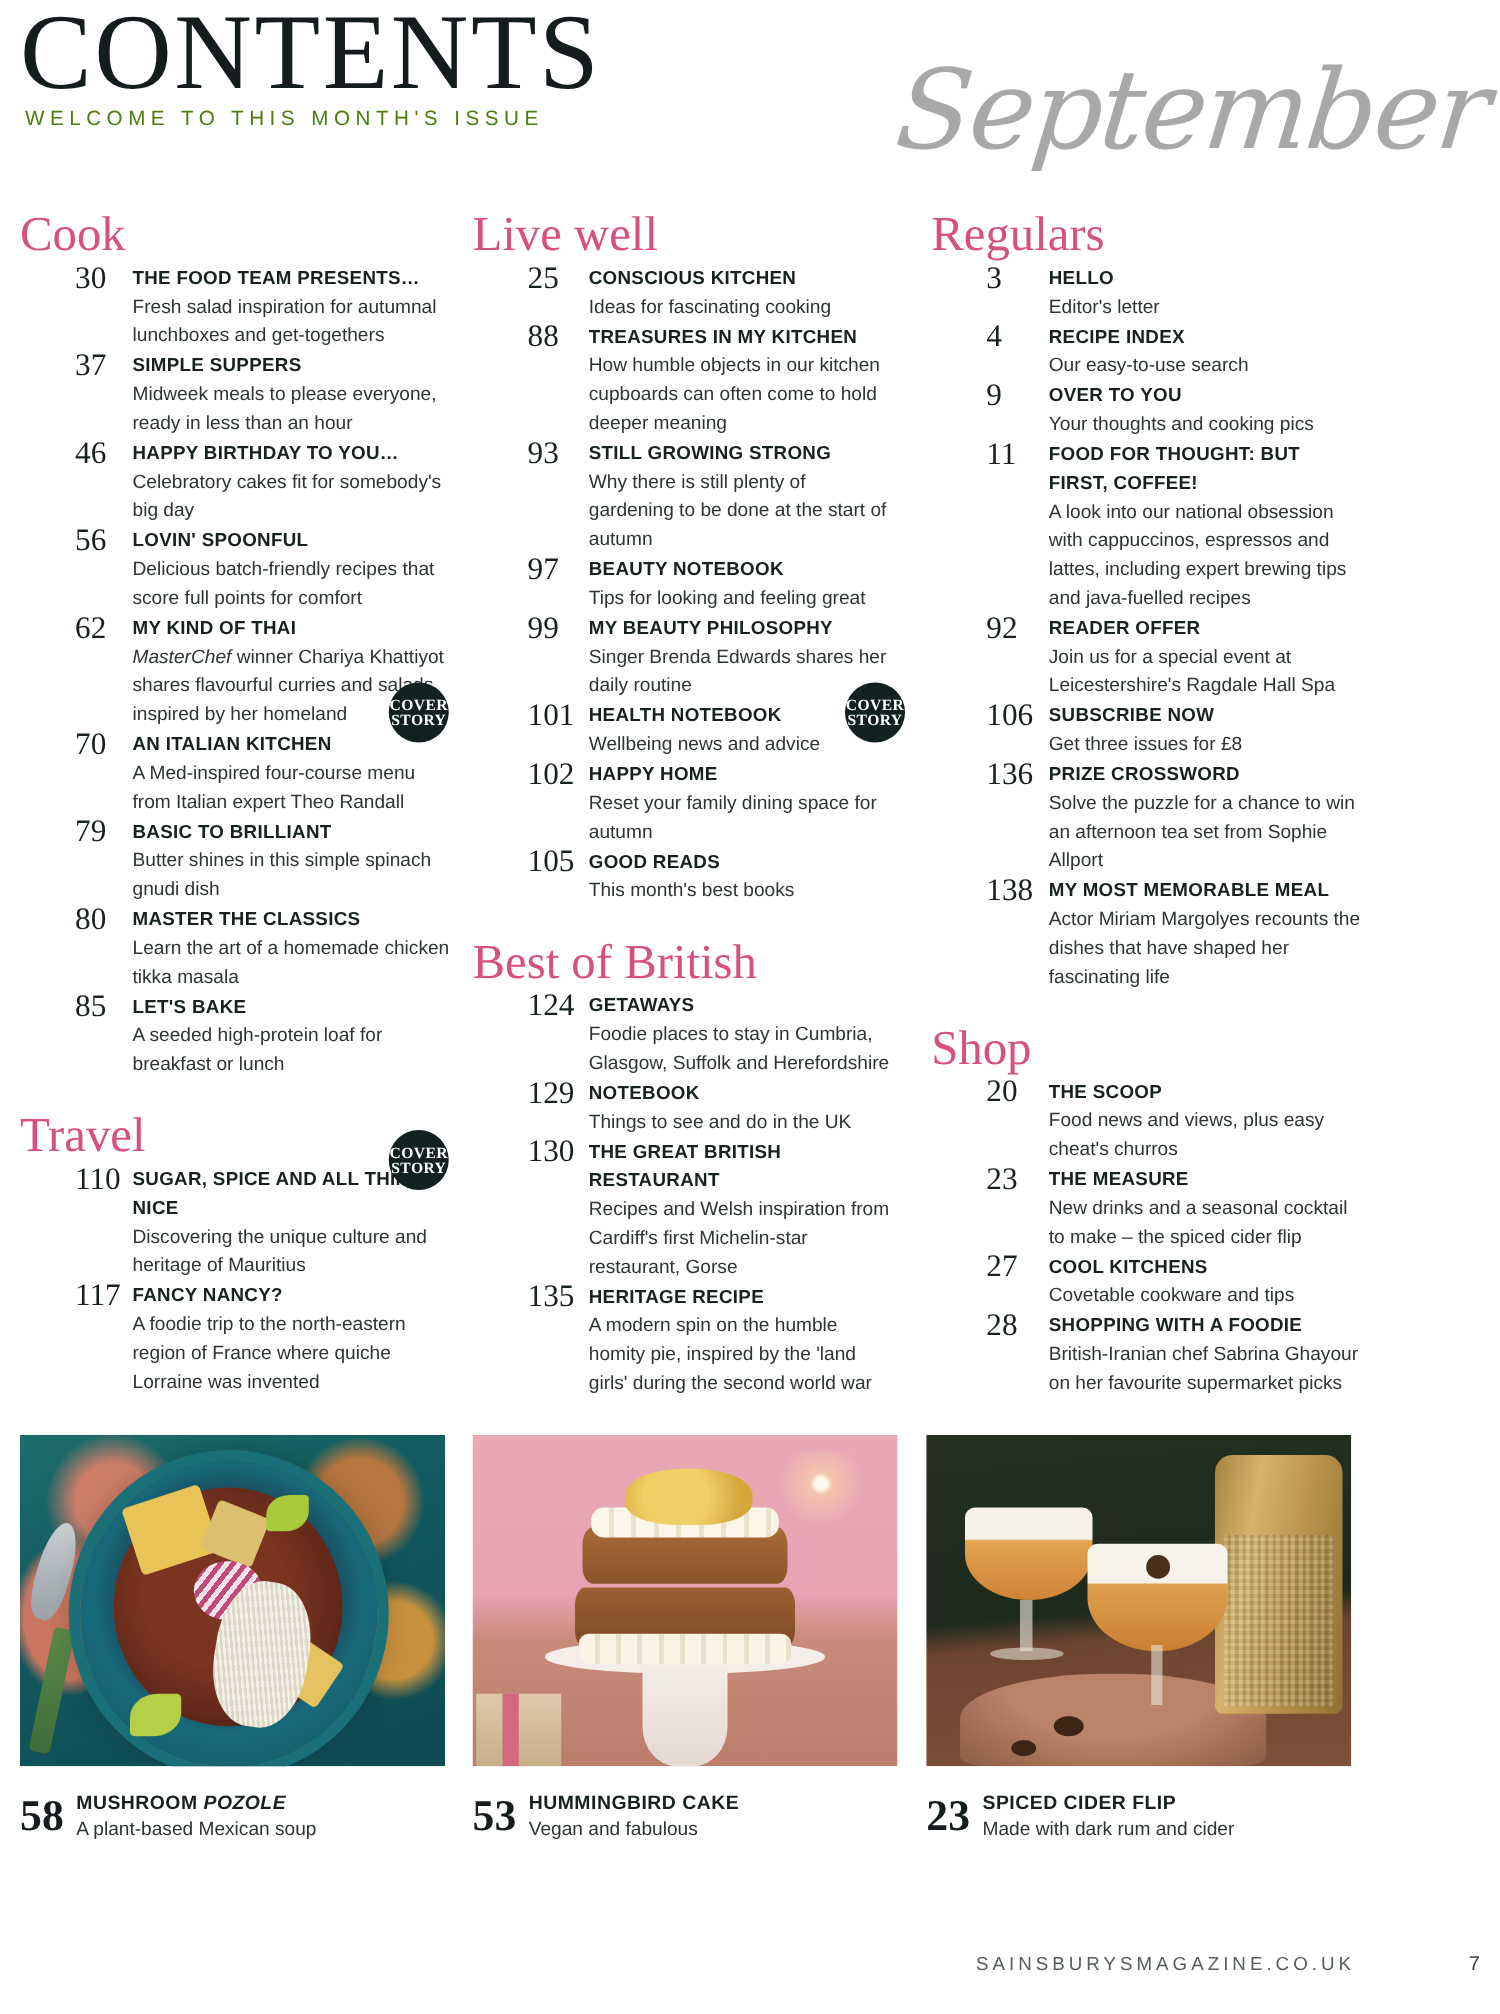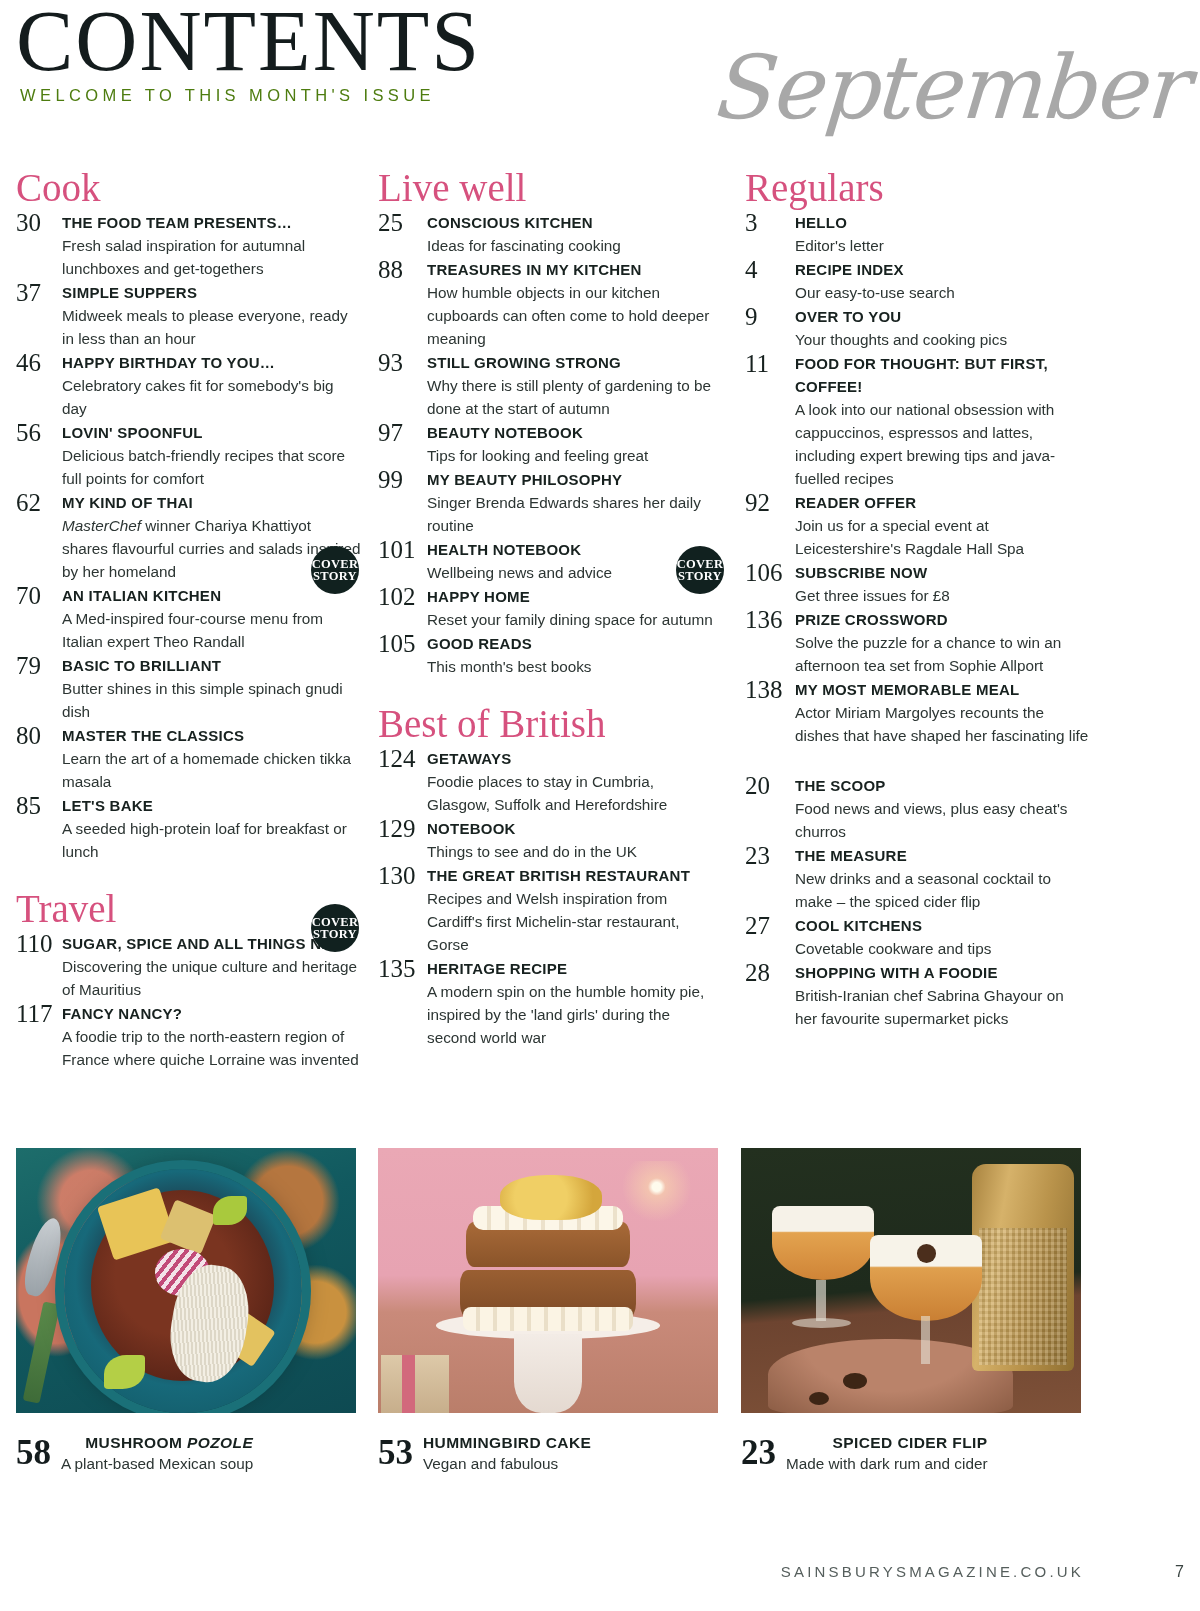--- a/index.html
+++ b/index.html
@@ -57,21 +57,21 @@
     font-family:"Liberation Serif", serif;
     font-size:39px;
     line-height:40px;
     color:#d6517e;
     font-weight:400;
     letter-spacing:0px;
     margin-bottom:2px;
   }
   .section + .section { margin-top:26px; }
 
-  .entry { position:relative; display:flex; margin-bottom:0px; }
+  .entry { position:relative; display:flex; margin-bottom:0px;margin-left:44px; }
   .entry-page {
     font-family:"Liberation Serif", serif;
     font-size:25px;
     line-height:26px;
     color:#17211f;
     width:46px;
     flex:0 0 46px;
     font-weight:400;
   }
   .col-2 .entry-page { width:49px; flex:0 0 49px; }
@@ -145,21 +145,20 @@
     margin-right:10px;
   }
   .card-text { padding-top:1px; }
   .card-title {
     font-size:15.5px;
     line-height:20px;
     font-weight:bold;
     letter-spacing:0.4px;
     text-transform:uppercase;
     color:#17211f;
-    text-align:right;
   }
   .card-title i { font-style:italic; }
   .card-desc {
     font-size:15.3px;
     line-height:21px;
     color:#2c3533;
   }
 
   
   .footer {
@@ -589,20 +588,21 @@
         </div>
         <div class="entry">
           <div class="entry-page">138</div>
           <div class="entry-body">
             <div class="entry-title">MY MOST MEMORABLE MEAL</div>
             <div class="entry-desc">Actor Miriam Margolyes recounts the dishes that have shaped her fascinating life</div>
           </div>
         </div>
       </div>
       <div class="section">
+        <div class="section-title">Shop</div>
         <div class="entry">
           <div class="entry-page">20</div>
           <div class="entry-body">
             <div class="entry-title">THE SCOOP</div>
             <div class="entry-desc">Food news and views, plus easy cheat's churros</div>
           </div>
         </div>
         <div class="entry">
           <div class="entry-page">23</div>
           <div class="entry-body">

